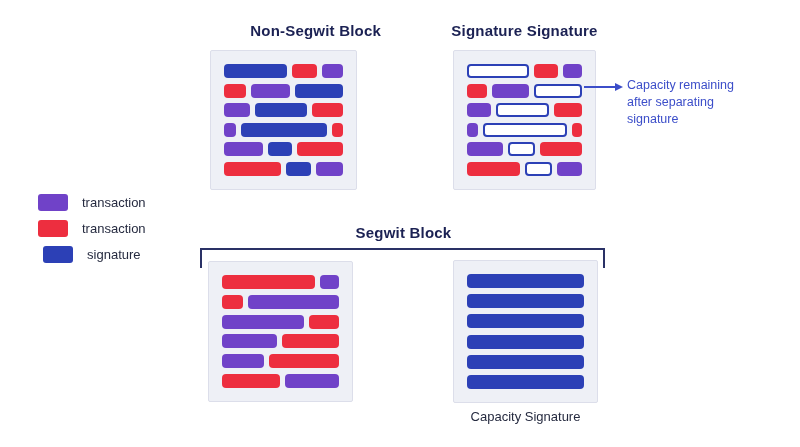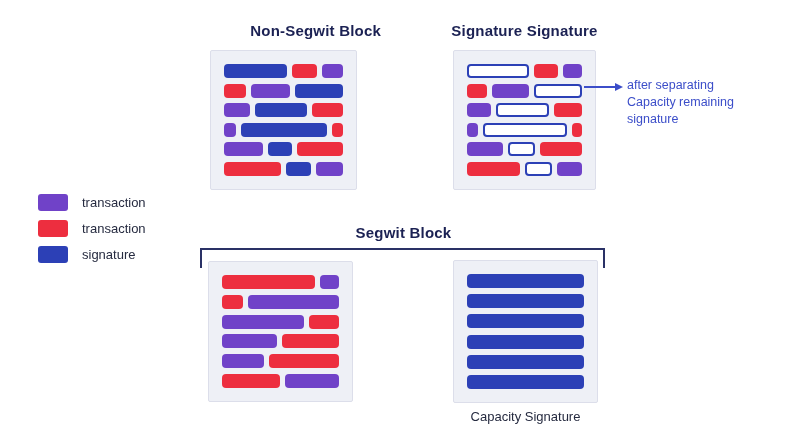--- a/index.html
+++ b/index.html
@@ -21,21 +21,21 @@
     letter-spacing: .2px;
   }
   .caption {
     position: absolute;
     font-size: 13px;
     color: var(--text-dark);
     text-align: center;
   }
   
   .legend { position: absolute; left: 38px; top: 194px; }
-  .legend-item { display: flex; align-items: center; margin-bottom: 9px; height: 17px; }
+  .legend-item { display: flex; align-items: center; margin-bottom: 9px; height: 17px; justify-content: center; }
   .swatch { width: 30px; height: 17px; border-radius: 3px; margin-right: 14px; }
   .sw-purple { background: var(--purple); }
   .sw-red    { background: var(--red); }
   .sw-blue   { background: var(--blue); }
   .legend-label { font-size: 13px; color: var(--text-dark); }
   
   .block-box {
     position: absolute;
     background: var(--box-bg);
     border: 1px solid var(--box-border);
@@ -170,22 +170,22 @@
       <div class="bar-row">
         <div class="bar red" style="flex-grow: 2.6;"></div>
         <div class="bar outline" style="flex-grow: 1.15;"></div>
         <div class="bar purple" style="flex-grow: 1.25;"></div>
       </div>
     </div>
 
   <div class="arrow-line"></div>
   <div class="arrow-head"></div>
   <div class="annotation">
+    <div>Capacity remaining</div>
     <div>after separating</div>
-    <div>Capacity remaining</div>
     <div>signature</div>
   </div>
 
   <div class="block-title" style="left:200px; top:224px; width:407px;">Segwit Block</div>
   <div class="bracket"></div>
 
   <div class="block-box" style="left:208px; top:261px; width:145px; height:141px;">
       <div class="bar-row">
         <div class="bar red" style="flex-grow: 4;"></div>
         <div class="bar purple" style="flex-grow: 0.8;"></div>

